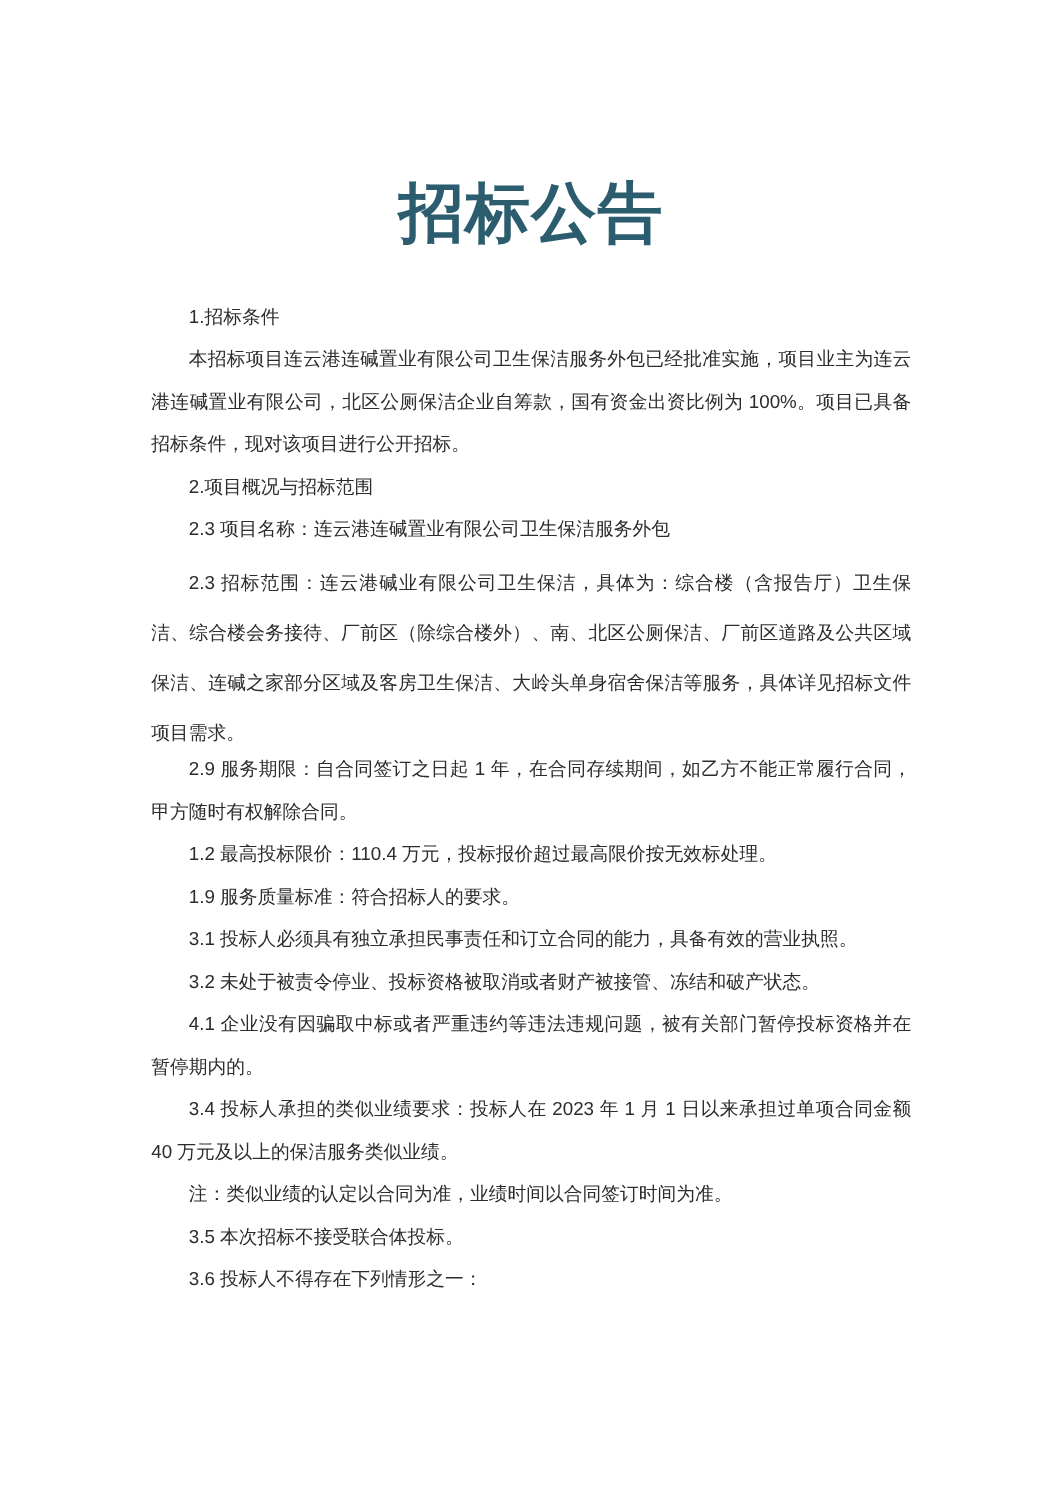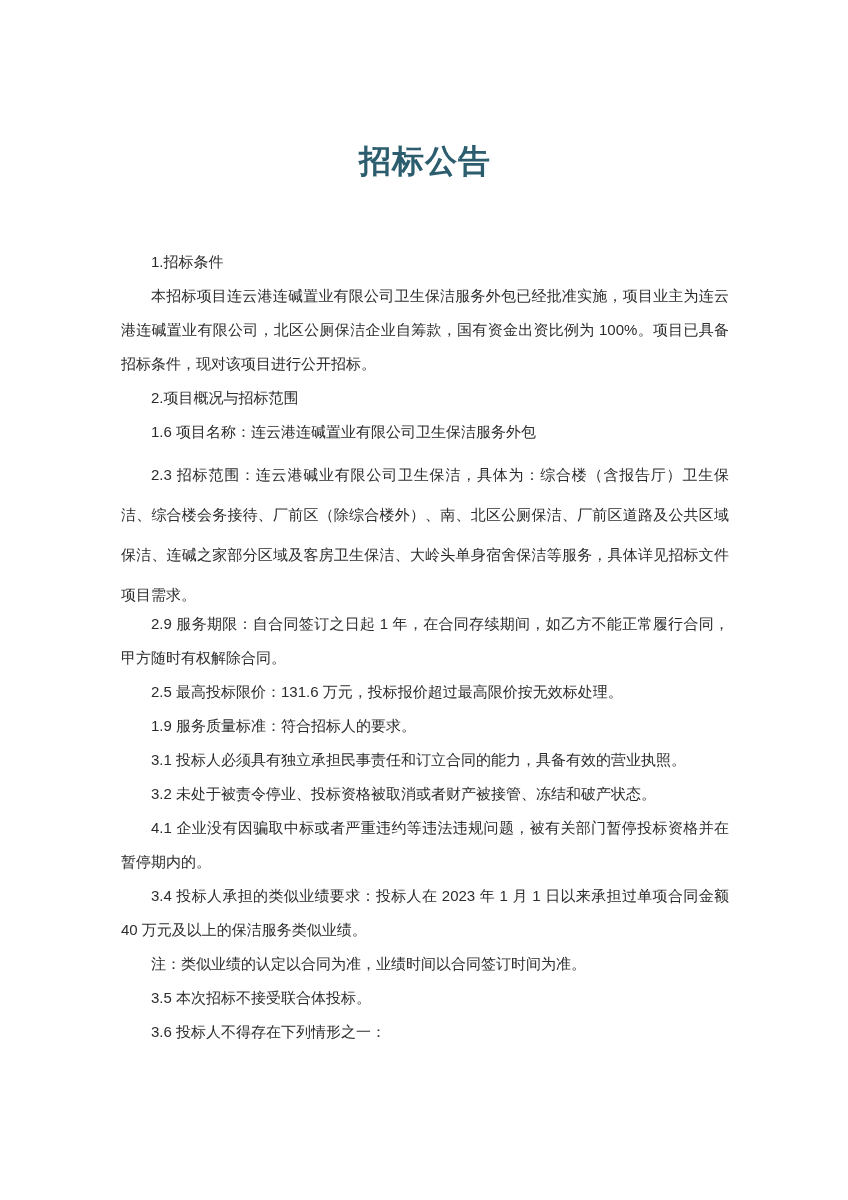--- a/index.html
+++ b/index.html
@@ -15,29 +15,29 @@
   }
   .page {
     box-sizing: border-box;
     width: 848px;
     height: 1200px;
     padding: 145px 119px 0 121px;
     background: #ffffff;
   }
   .doc-title {
     margin: 0;
-    font-size: 32px;
+    font-size: 52px;
     line-height: 1;
     font-weight: 700;
     letter-spacing: 1px;
     text-align: center;
     color: #2b5d6e;
   }
   .content {
-    margin-top: 68px;
+    margin-top: 40px;
     width: 608px;
     font-size: 15px;
     line-height: 34px;
     color: #2c2c2c;
     text-align: justify;
   }
   .content p {
     margin: 0;
     text-indent: 2em;
   }
@@ -58,28 +58,28 @@
   <h1 class="doc-title">招标公告</h1>
 
   <div class="content">
 
     <p>1.招标条件</p>
 
     <p><span>本招标项目</span><span class="u">连云港连碱置业有限公司卫生保洁服务外包</span><span>已经批准实施，项目业主为</span><span class="u">连云港连碱置业有限公司</span><span>，北区公厕保洁</span><span class="u">企业自筹款</span><span>，国有资金出资比例为 </span><span class="u">100%</span><span>。项目已具备招标条件，现对该</span><span class="u">项目</span><span>进行</span><span class="u">公开</span><span>招标。</span></p>
 
     <p>2.项目概况与招标范围</p>
 
-    <p>1.6 项目名称：连云港连碱置业有限公司卫生保洁服务外包</p>
+    <p>2.3 项目名称：连云港连碱置业有限公司卫生保洁服务外包</p>
 
 
     <p class="loose">2.3 招标范围：连云港碱业有限公司卫生保洁，具体为：综合楼（含报告厅）卫生保洁、综合楼会务接待、厂前区（除综合楼外）、南、北区公厕保洁、厂前区道路及公共区域保洁、连碱之家部分区域及客房卫生保洁、大岭头单身宿舍保洁等服务，具体详见招标文件项目需求。</p>
 
     <p>2.9 服务期限：自合同签订之日起 1 年，在合同存续期间，如乙方不能正常履行合同，甲方随时有权解除合同。</p>
 
-    <p>2.5 最高投标限价：131.6 万元，投标报价超过最高限价按无效标处理。</p>
+    <p>1.2 最高投标限价：110.4 万元，投标报价超过最高限价按无效标处理。</p>
 
     <p>1.9 服务质量标准：符合招标人的要求。</p>
 
 
     <p>3.1 投标人必须具有独立承担民事责任和订立合同的能力，具备有效的营业执照。</p>
 
     <p>3.2 未处于被责令停业、投标资格被取消或者财产被接管、冻结和破产状态。</p>
 
     <p>4.1 企业没有因骗取中标或者严重违约等违法违规问题，被有关部门暂停投标资格并在暂停期内的。</p>
 

